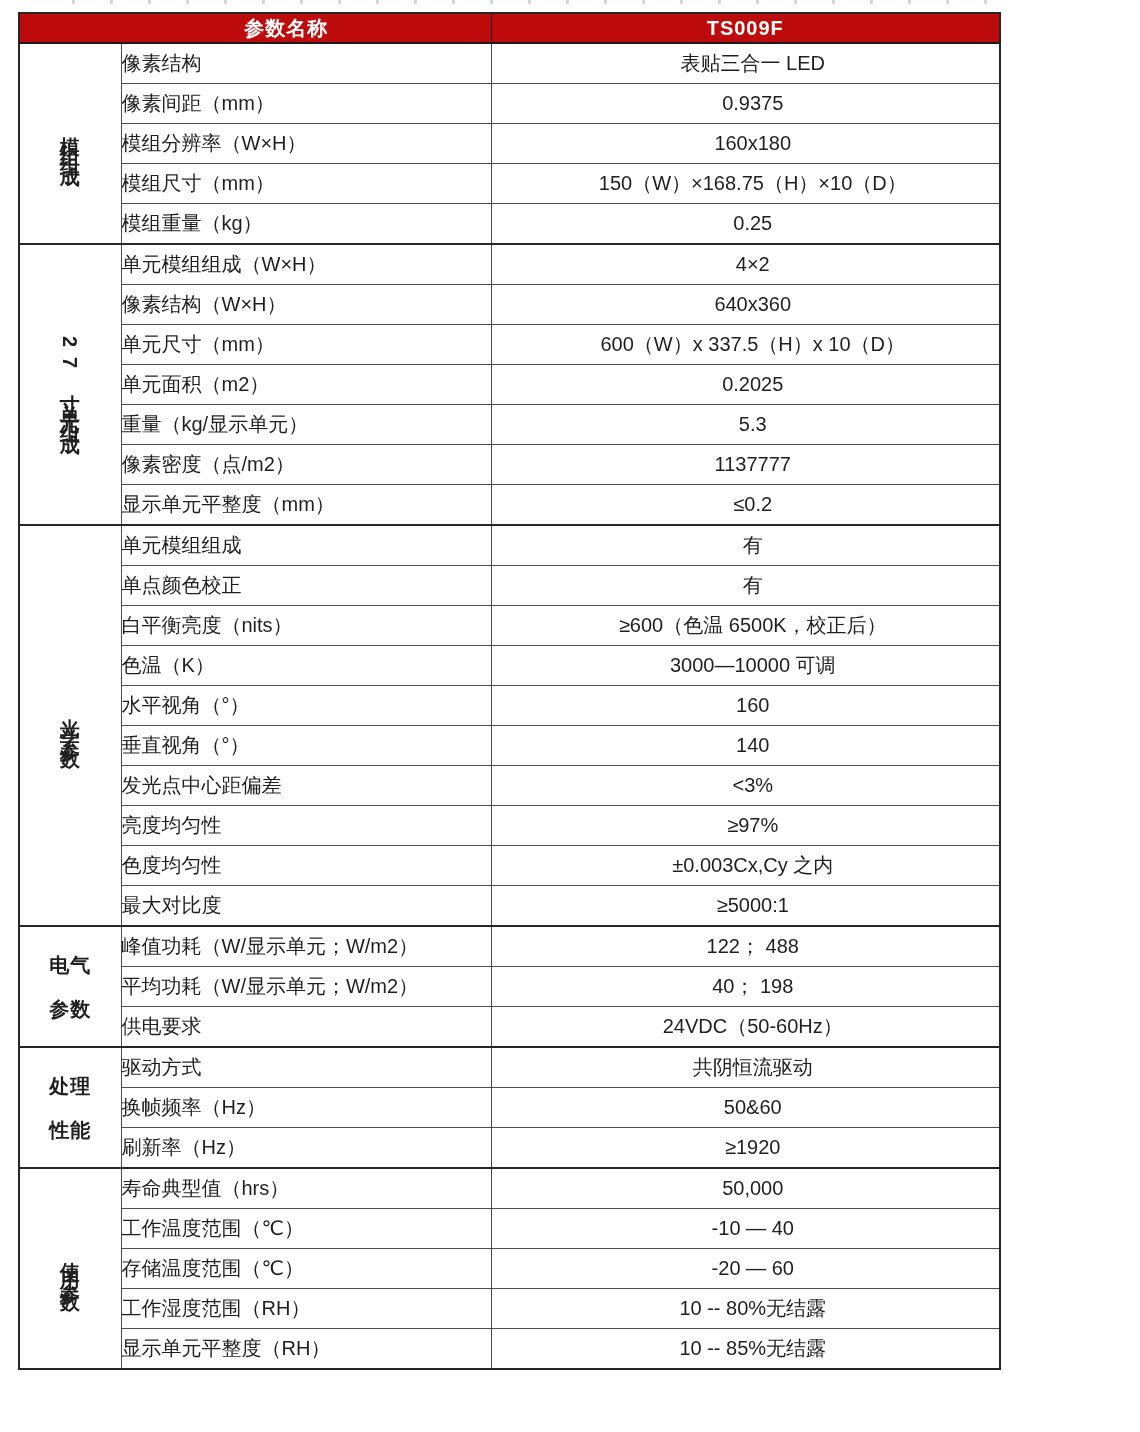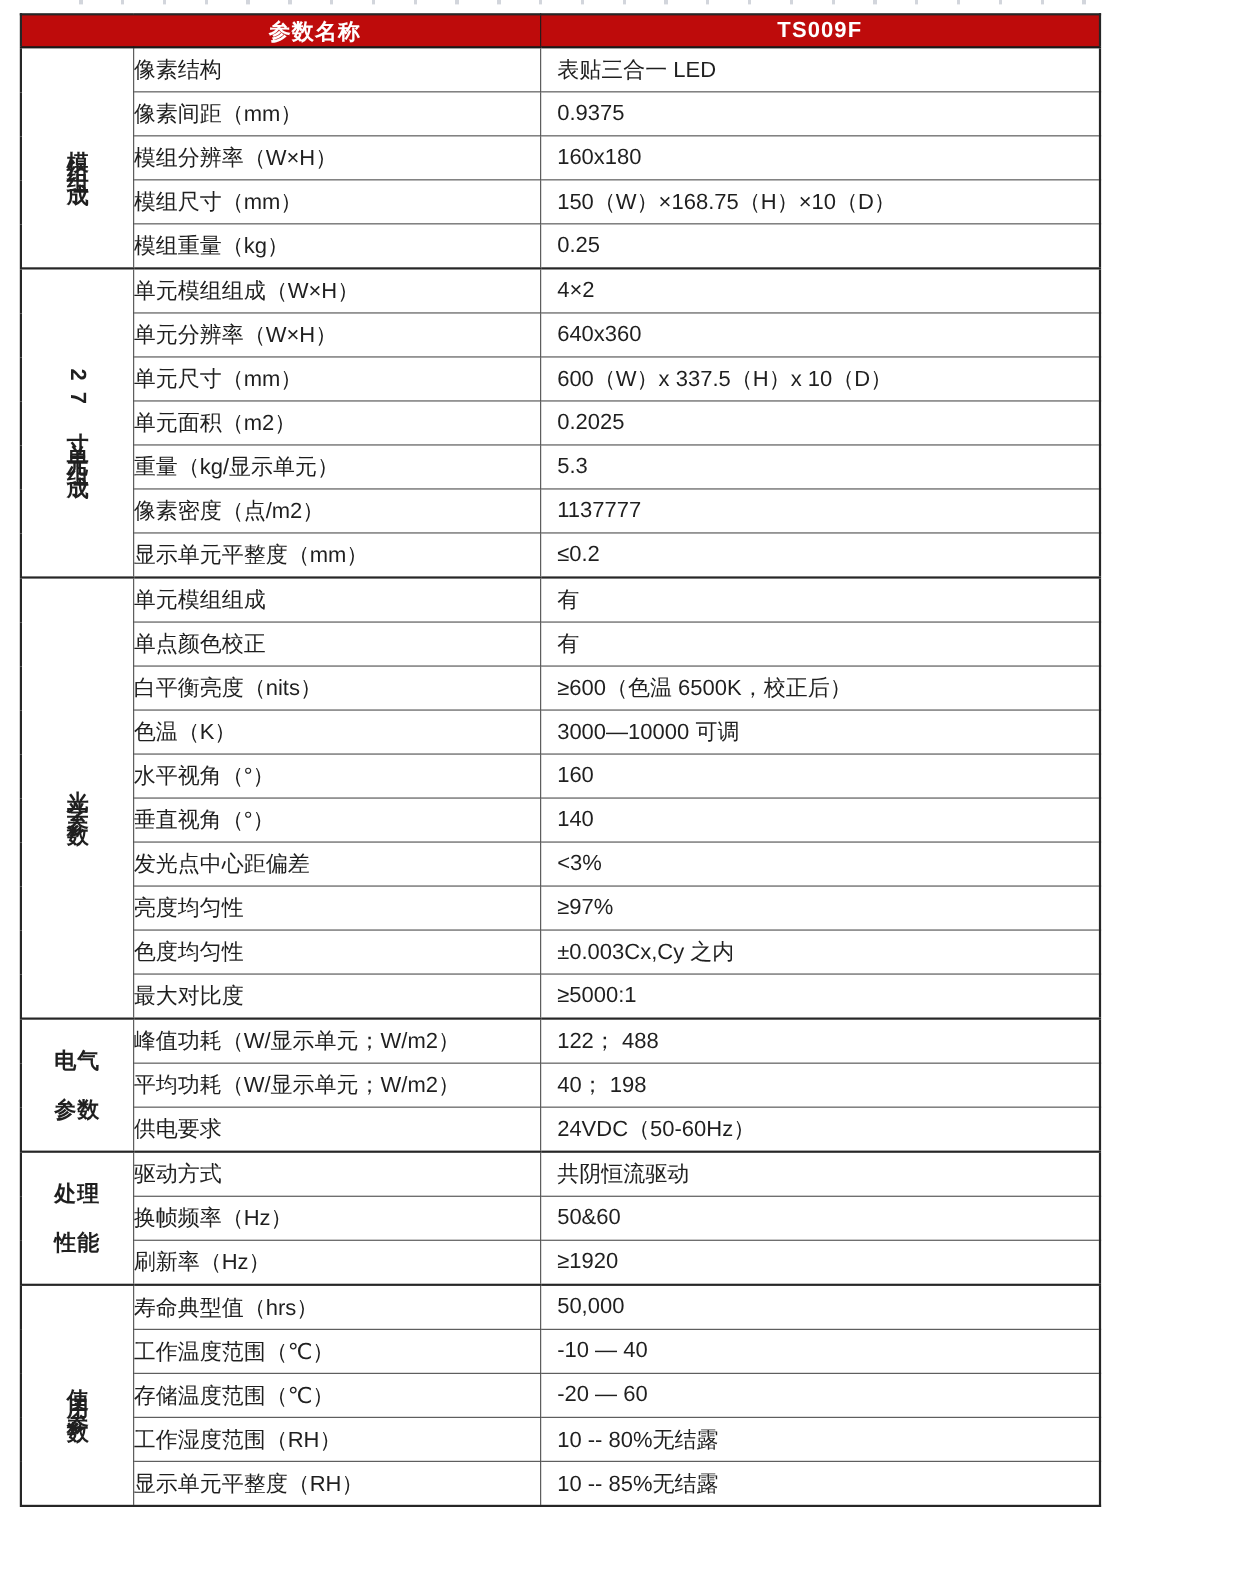--- a/index.html
+++ b/index.html
@@ -34,21 +34,21 @@
     font-size:20px;vertical-align:middle;
     padding:0;overflow:hidden;white-space:nowrap;
   }
   tr.sec td{border-top:2px solid #262626;}
   td.param{padding-left:0;}
   td.value{padding-left:15px;}
   td.group{
     text-align:center;vertical-align:middle;
     font-weight:bold;border-left:2px solid #262626;
   }
-  td.value{font-family:"Liberation Sans","DejaVu Sans",sans-serif;}
+  td.value{font-family:"Liberation Sans","DejaVu Sans",sans-serif;text-align:center;}
   .vlabel{
     display:inline-block;
     writing-mode:vertical-rl;text-orientation:mixed;
     letter-spacing:0.5em;line-height:1.1;
   }
   .sq{
     display:inline-block;width:2.15em;line-height:2.2;
     word-break:break-all;white-space:normal;letter-spacing:1px;text-align:center;
   }
 </style>
@@ -99,21 +99,21 @@
   </tr>
 
   <tr class="sec">
     <td class="group" rowspan="7">
       <span class="vlabel">27寸单元组成</span>
     </td>
     <td class="param">单元模组组成（W×H）</td>
     <td class="value">4×2</td>
   </tr>
   <tr>
-    <td class="param">单元分辨率（W×H）</td>
+    <td class="param">像素结构（W×H）</td>
     <td class="value">640x360</td>
   </tr>
   <tr>
     <td class="param">单元尺寸（mm）</td>
     <td class="value">600（W）x 337.5（H）x 10（D）</td>
   </tr>
   <tr>
     <td class="param">单元面积（m2）</td>
     <td class="value">0.2025</td>
   </tr>

